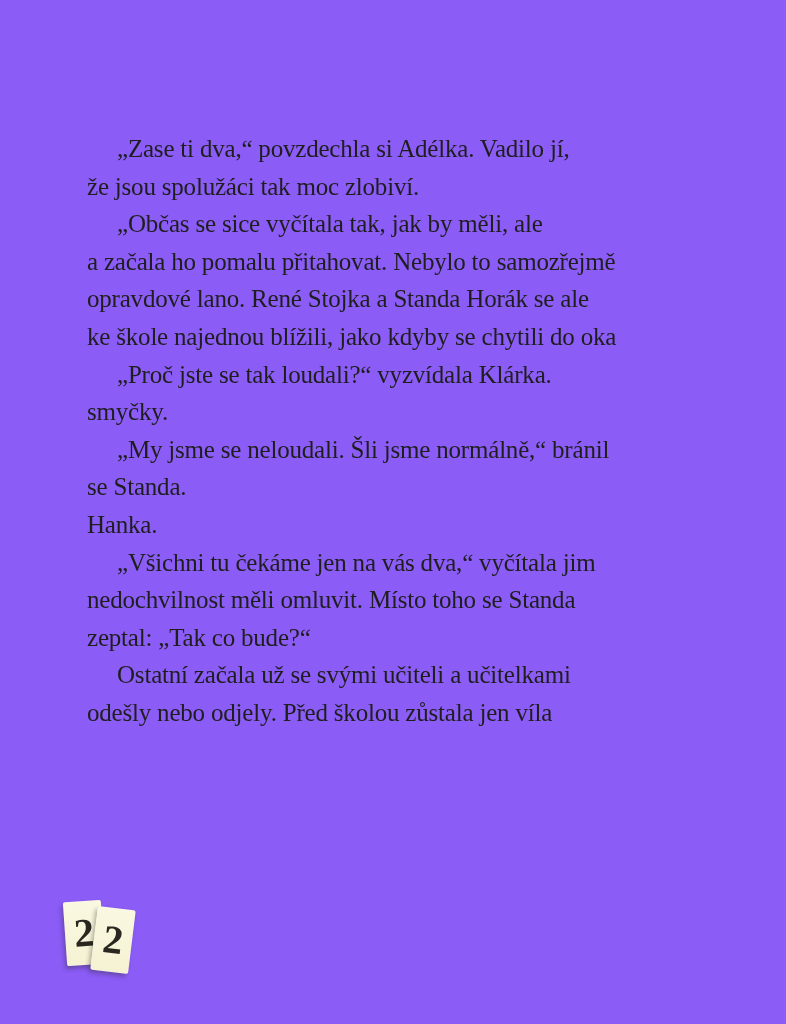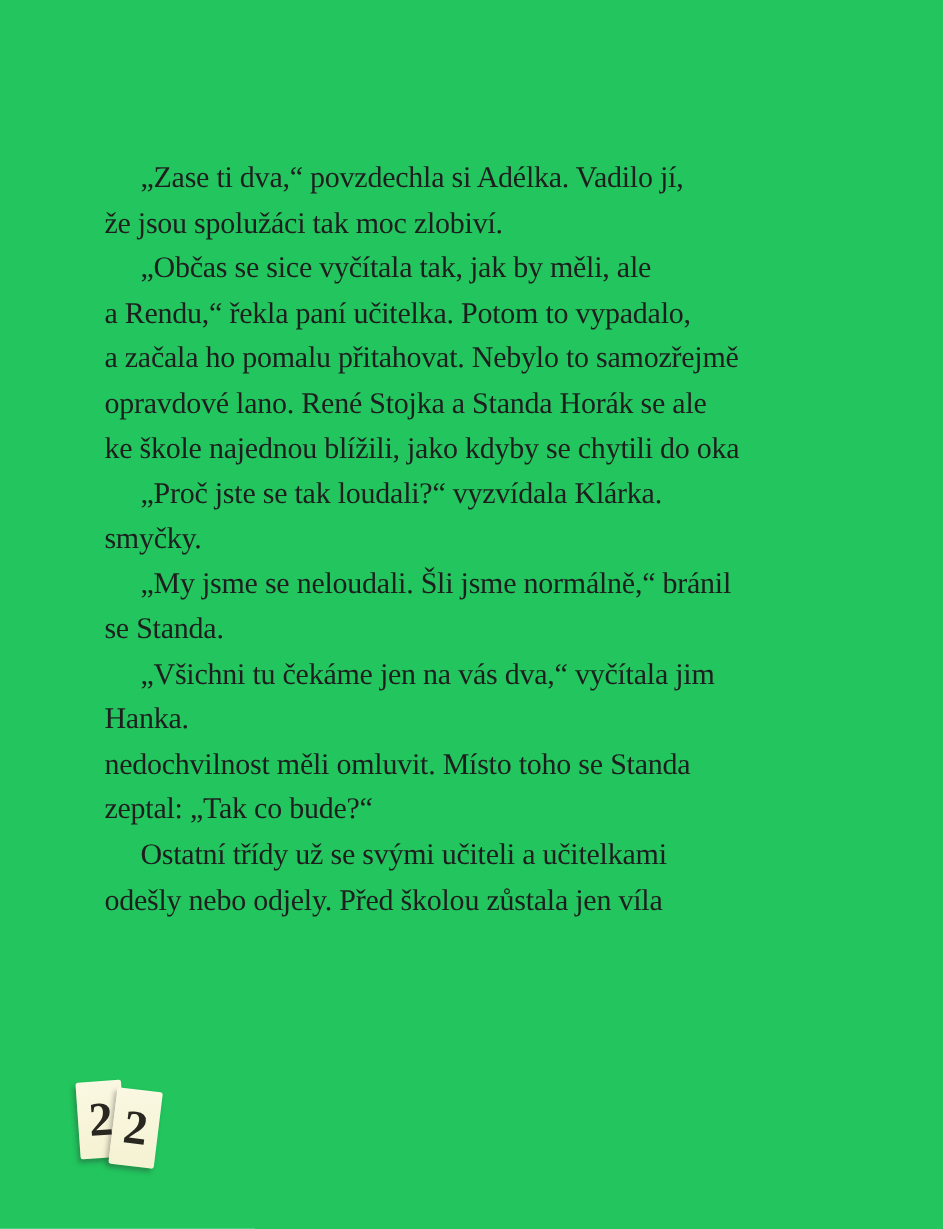--- a/index.html
+++ b/index.html
@@ -10,21 +10,21 @@
   body {
     width: 786px;
     height: 1024px;
     position: relative;
     overflow: hidden;
     font-family: "Liberation Serif", serif;
   }
   .page {
     position: absolute;
     inset: 0;
-    background: #22c55e;
+    background: #8b5cf6;
   }
   .text-block {
     position: absolute;
     left: 87px;
     top: 130px;
     width: 615px;
     font-size: 25px;
     line-height: 37.6px;
     letter-spacing: -0.2px;
     color: #1e1e1e;
@@ -74,33 +74,32 @@
 </head>
 <body>
 
 <div class="page">
 
   <div class="text-block">
 
   <div class="line indent">„Zase ti dva,“ povzdechla si Adélka. Vadilo jí,</div>
       <div class="line">že jsou spolužáci tak moc zlobiví.</div>
       <div class="line indent">„Občas se sice vyčítala tak, jak by měli, ale</div>
-      <div class="line">a Rendu,“ řekla paní učitelka. Potom to vypadalo,</div>
       <div class="line">a začala ho pomalu přitahovat. Nebylo to samozřejmě</div>
       <div class="line">opravdové lano. René Stojka a Standa Horák se ale</div>
       <div class="line">ke škole najednou blížili, jako kdyby se chytili do oka</div>
       <div class="line indent">„Proč jste se tak loudali?“ vyzvídala Klárka.</div>
       <div class="line">smyčky.</div>
       <div class="line indent">„My jsme se neloudali. Šli jsme normálně,“ bránil</div>
       <div class="line">se Standa.</div>
+      <div class="line">Hanka.</div>
       <div class="line indent">„Všichni tu čekáme jen na vás dva,“ vyčítala jim</div>
-      <div class="line">Hanka.</div>
       <div class="line">nedochvilnost měli omluvit. Místo toho se Standa</div>
       <div class="line">zeptal: „Tak co bude?“</div>
-      <div class="line indent">Ostatní třídy už se svými učiteli a učitelkami</div>
+      <div class="line indent">Ostatní začala už se svými učiteli a učitelkami</div>
       <div class="line">odešly nebo odjely. Před školou zůstala jen víla</div>
     </div>
 
   <div class="cards">
     <div class="card card1">
       <span class="digit">2</span>
     </div>
     <div class="card card2">
       <span class="digit">2</span>
     </div>

